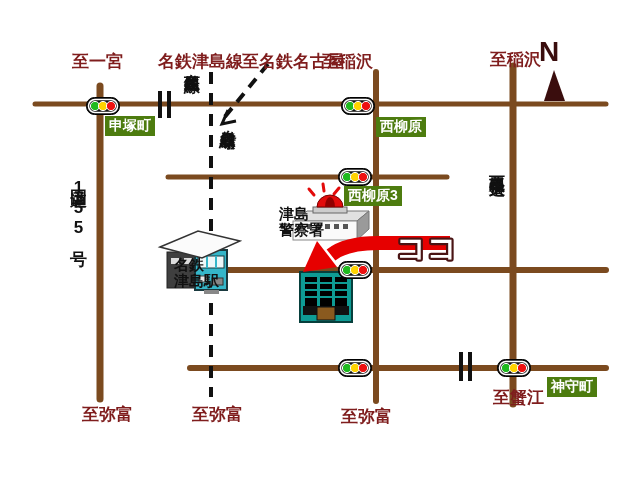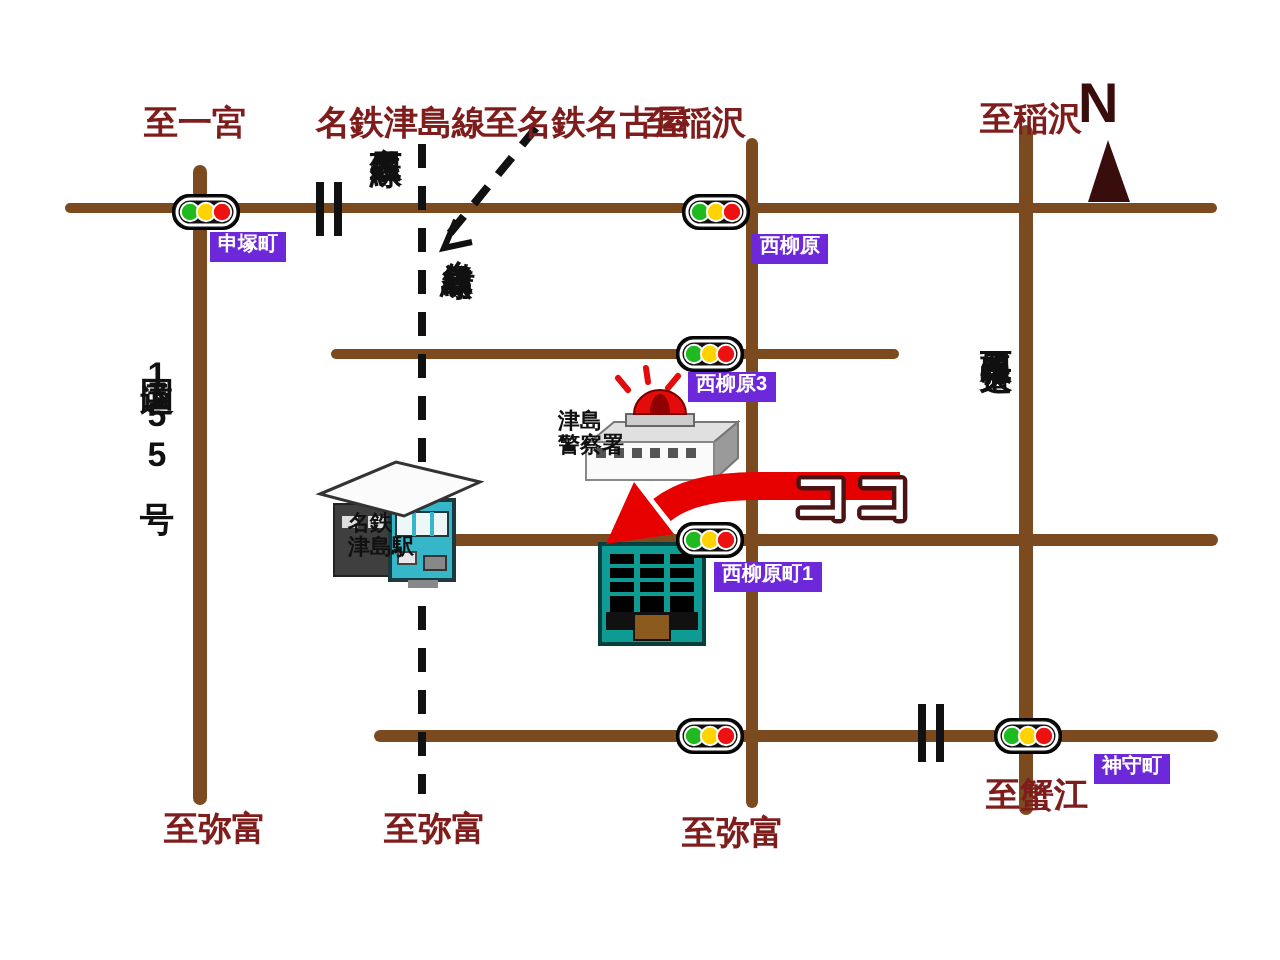--- a/index.html
+++ b/index.html
@@ -3,24 +3,24 @@
 <meta charset="utf-8">
 <style>
   * { margin:0; padding:0; box-sizing:border-box; }
   html,body { background:#fff; }
   .map { position:relative; width:640px; height:480px; background:#ffffff;
          font-family:"Liberation Sans", sans-serif; overflow:hidden; }
   .layer { position:absolute; left:0; top:0; }
   .dir { position:absolute; font-size:17px; font-weight:bold; color:#7f1d1d; white-space:nowrap; }
   .vlabel { position:absolute; writing-mode:vertical-rl; text-orientation:upright;
             font-size:16px; font-weight:bold; color:#111; line-height:1.0; letter-spacing:1px; }
-  .badge { position:absolute; background:#6d28d9; color:#ffffff; font-size:10px; font-weight:bold;
+  .badge { position:absolute; background:#4d7c0f; color:#ffffff; font-size:14px; font-weight:bold;
            padding:1px 4px; white-space:nowrap; line-height:1.25; }
   .tlight { position:absolute; width:34px; height:18px; }
-  .lm { position:absolute; font-size:11px; font-weight:bold; color:#111; line-height:1.05; white-space:nowrap; }
+  .lm { position:absolute; font-size:15px; font-weight:bold; color:#111; line-height:1.05; white-space:nowrap; }
   .compassN { position:absolute; left:539px; top:36px; font-size:28px; font-weight:bold; color:#3a0d0d; }
 </style>
 </head>
 <body>
 
 <div class="map">
 
   <svg class="layer" width="640" height="480" viewBox="0 0 640 480">
 
     <g stroke="#7b4a1f" stroke-linecap="round" fill="none">
@@ -169,21 +169,20 @@
 
   <div class="tlight" style="left:338px; top:261px;">
     <svg width="34" height="18" viewBox="0 0 34 18">
       <rect x="0.5" y="0.5" width="33" height="17" rx="8" fill="#111" stroke="#000"></rect>
       <rect x="2.5" y="2.5" width="29" height="13" rx="6.5" fill="none" stroke="#fff" stroke-width="1.5"></rect>
       <circle cx="9" cy="9" r="4.6" fill="#1fba1f" stroke="#fff"></circle>
       <circle cx="17" cy="9" r="4.6" fill="#ffd300" stroke="#fff"></circle>
       <circle cx="25" cy="9" r="4.6" fill="#ee1111" stroke="#fff"></circle>
     </svg>
   </div>
-  <div class="badge" style="left:357px; top:281px;">西柳原町1</div>
 
   <div class="tlight" style="left:338px; top:359px;">
     <svg width="34" height="18" viewBox="0 0 34 18">
       <rect x="0.5" y="0.5" width="33" height="17" rx="8" fill="#111" stroke="#000"></rect>
       <rect x="2.5" y="2.5" width="29" height="13" rx="6.5" fill="none" stroke="#fff" stroke-width="1.5"></rect>
       <circle cx="9" cy="9" r="4.6" fill="#1fba1f" stroke="#fff"></circle>
       <circle cx="17" cy="9" r="4.6" fill="#ffd300" stroke="#fff"></circle>
       <circle cx="25" cy="9" r="4.6" fill="#ee1111" stroke="#fff"></circle>
     </svg>
   </div>

